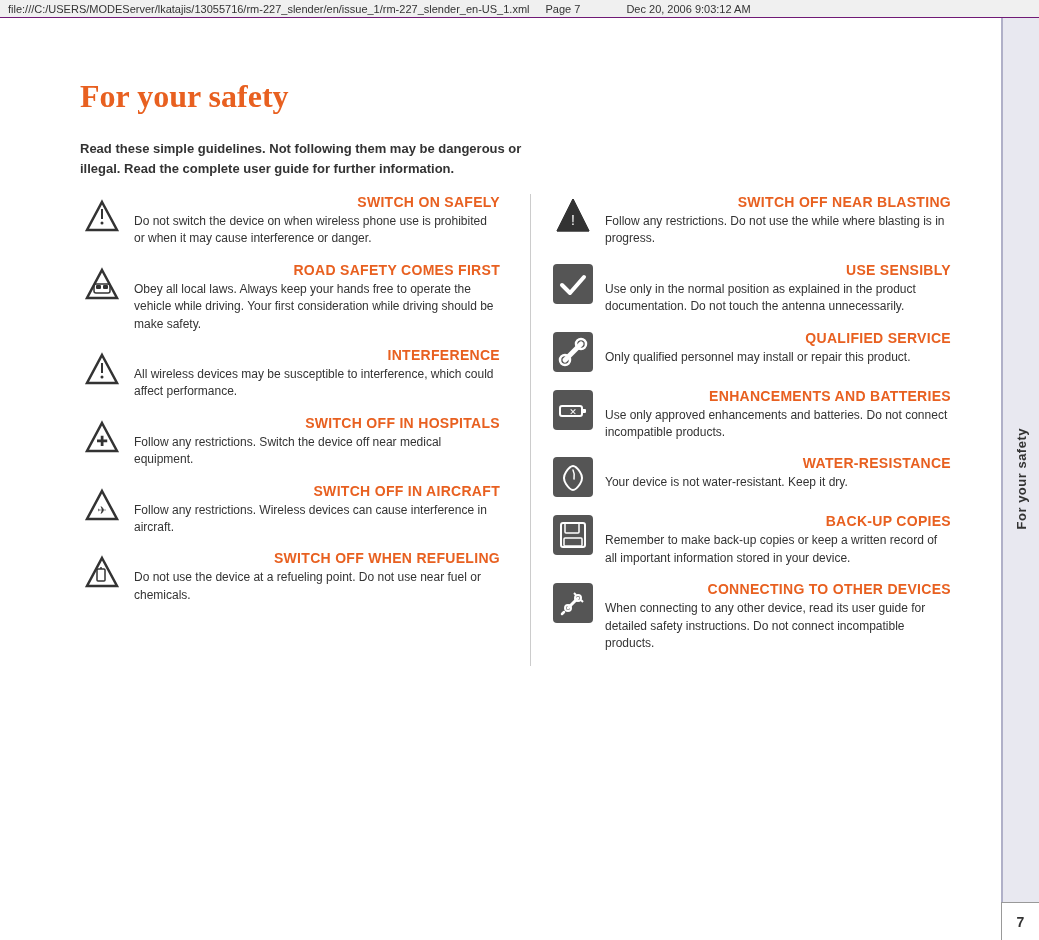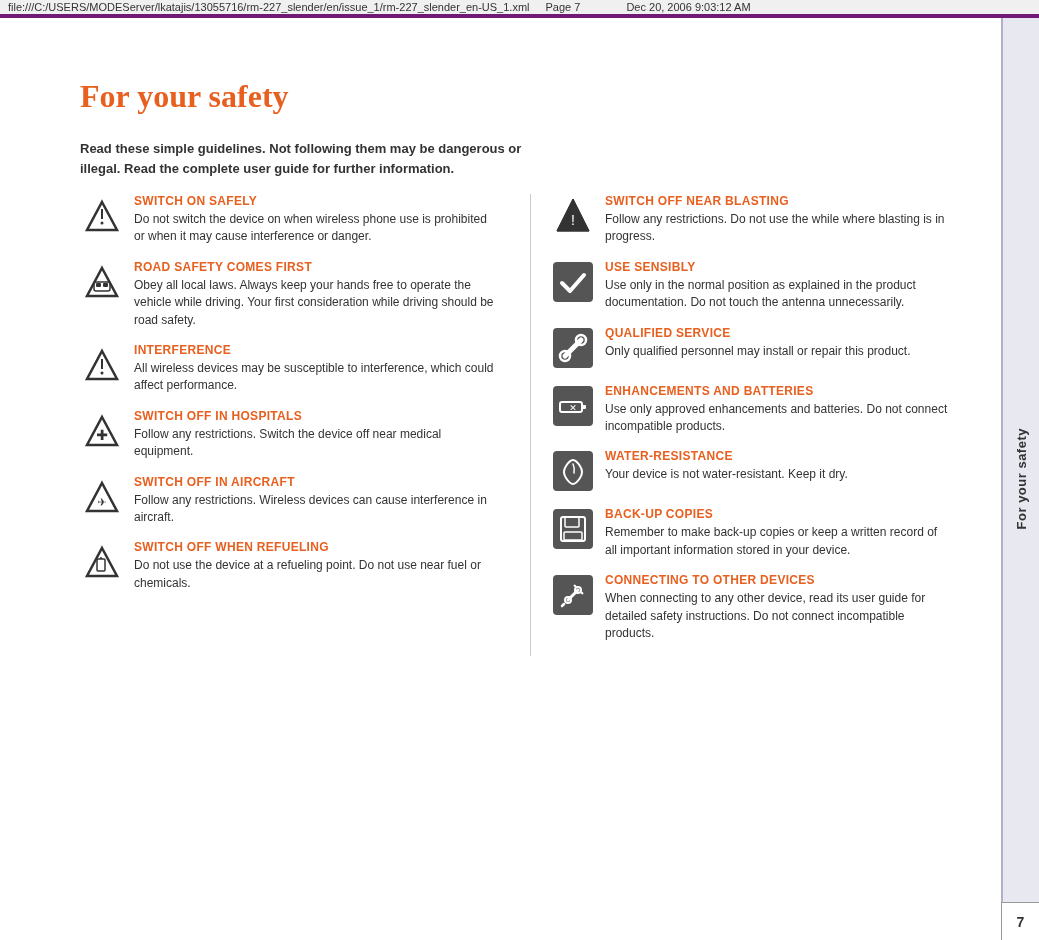--- a/index.html
+++ b/index.html
@@ -19,21 +19,21 @@
       top: 0;
       left: 0;
       right: 0;
       height: 18px;
       background: #f0f0f0;
       display: flex;
       align-items: center;
       padding: 0 8px;
       font-size: 11px;
       color: #333;
-      border-bottom: 4px solid #701a75;
+      border-bottom: 1px solid #701a75;
       z-index: 10;
     }
 
     
     .page-wrapper {
       position: absolute;
       top: 18px;
       left: 0;
       right: 0;
       bottom: 0;
@@ -139,26 +139,27 @@
       display: flex;
       align-items: center;
       justify-content: center;
     }
 
     .safety-text {
       flex: 1;
     }
 
     .safety-title {
-      font-size: 12px;
+      font-size: 14px;
       font-weight: bold;
       color: #e86020;
       text-transform: uppercase;
       letter-spacing: 0.3px;
       margin-bottom: 3px;
+      text-align: right;
     }
 
     .safety-desc {
       font-size: 12px;
       color: #333;
       line-height: 1.45;
     }
 
     
     .icon-triangle {
@@ -200,21 +201,21 @@
             <div class="safety-icon">
               <svg class="icon-triangle" viewBox="0 0 40 38" width="40" height="38">
                 <polygon points="20,5 35,33 5,33" fill="none" stroke="#333" stroke-width="2.5"></polygon>
                <rect x="12" y="19" width="16" height="9" rx="2" fill="none" stroke="#333" stroke-width="1.5"></rect>
                <rect x="14" y="20" width="5" height="4" rx="1" fill="#333"></rect>
                <rect x="21" y="20" width="5" height="4" rx="1" fill="#333"></rect>
               </svg>
             </div>
             <div class="safety-text">
               <div class="safety-title">ROAD SAFETY COMES FIRST</div>
-              <div class="safety-desc">Obey all local laws. Always keep your hands free to operate the vehicle while driving. Your first consideration while driving should be road safety.</div>
+              <div class="safety-desc">Obey all local laws. Always keep your hands free to operate the vehicle while driving. Your first consideration while driving should be make safety.</div>
             </div>
           </div>
           <div class="safety-item">
             <div class="safety-icon">
               <svg class="icon-triangle" viewBox="0 0 40 38" width="40" height="38">
                 <polygon points="20,5 35,33 5,33" fill="none" stroke="#333" stroke-width="2.5"></polygon>
                <line x1="20" y1="13" x2="20" y2="23" stroke="#333" stroke-width="2"></line>
                <circle cx="20" cy="27" r="1.5" fill="#333"></circle>
               </svg>
             </div>

